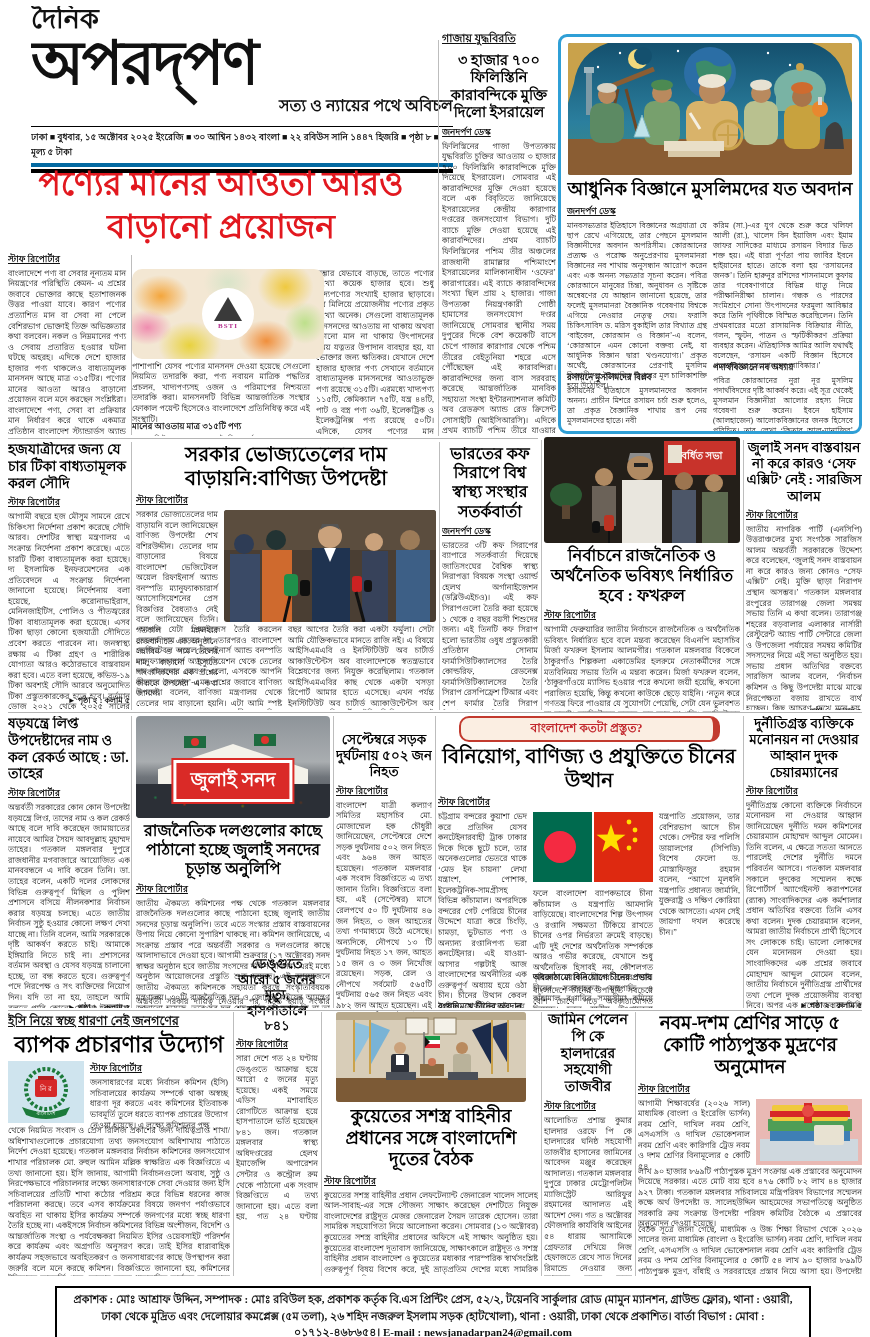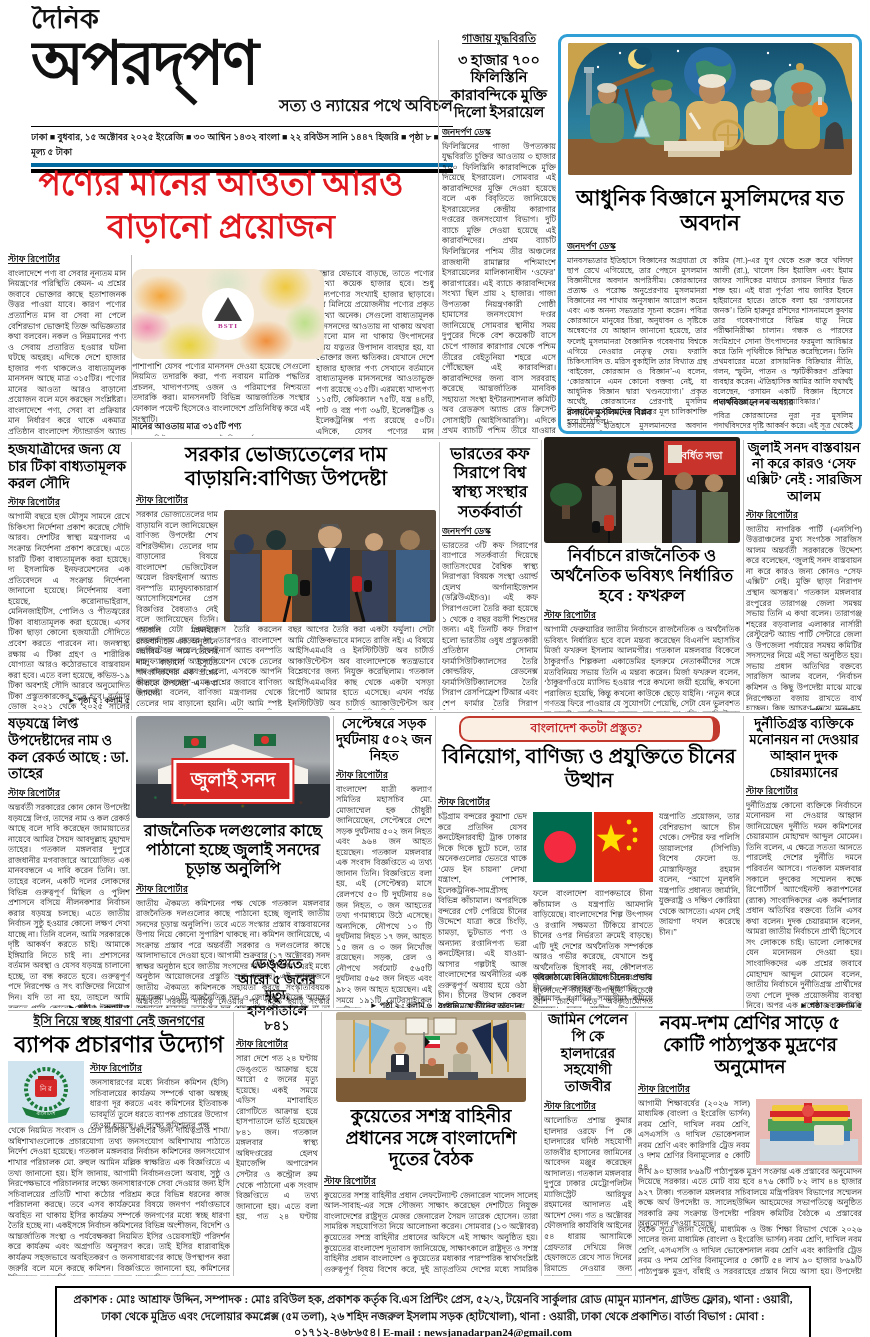--- a/index.html
+++ b/index.html
@@ -4,41 +4,41 @@
 <style>
   html,body{margin:0;padding:0;background:#e9e9e9;}
   #page{position:relative;width:870px;height:1337px;margin:0 auto;background:#fff;
         font-family:"Liberation Serif",serif;color:#111;overflow:hidden;}
   .art{position:absolute;overflow:hidden;}
   .h{font-weight:bold;line-height:1.2;text-align:center;color:#000;}
   .by{font-weight:bold;font-size:9px;text-decoration:underline;margin:3px 0 2px;}
   .bt{font-size:8px;line-height:1.32;text-align:justify;}
   .sub{font-weight:bold;font-size:8.5px;margin:2px 0 1px;}
   .jump{display:block;text-align:right;font-weight:bold;font-size:8px;margin-top:2px;}
-  .kick{font-weight:bold;text-decoration:underline;text-align:center;}
+  .kick{font-weight:bold;text-decoration:underline;text-align:left;}
   .cols{display:flex;gap:6px;}
   .vr{position:absolute;width:1px;background:#bdbdbd;}
   .hrule{position:absolute;height:1px;background:#b5b5b5;}
   
   #masthead{left:31px;top:6px;width:422px;}
   #mh-daily{font-size:27px;font-weight:bold;line-height:1;}
   #mh-title{font-size:61px;font-weight:800;line-height:.95;letter-spacing:-2px;margin-top:2px;}
   #mh-tag{text-align:right;font-size:16px;font-weight:bold;margin-top:0px;}
   #dateline{margin-top:6px;border-top:1.5px solid #000;border-bottom:4px solid #0369a1;
             padding:3px 0;font-size:9px;font-weight:bold;}
   #mh-bar{height:4px;background:#000;margin-top:2px;}
   
   #brief{left:442px;top:30px;width:114px;height:406px;}
   #brief .kick{font-size:11px;}
   #brief .h{font-size:14.5px;margin-top:3px;}
   
   #science{left:558px;top:34px;width:304px;height:400px;border:3px solid #2f9fd6;border-radius:9px;
            padding:6px;box-sizing:border-box;background:#fff;}
   #sci-img{width:100%;height:132px;border-radius:4px;display:block;}
-  #science .h{font-size:21px;margin-top:11px;}
+  #science .h{font-size:18px;margin-top:4px;}
   #science .bt{font-size:7.6px;}
   
   #lead{left:8px;top:163px;width:426px;height:273px;}
   #lead .h{font-size:33px;line-height:1.3;color:#e2181f;}
   #bsti-img{width:192px;height:90px;border-radius:10px;position:relative;overflow:hidden;
     background:
       radial-gradient(40px 30px at 15% 30%,#f4a63c,transparent 70%),
       radial-gradient(40px 35px at 80% 20%,#efc93f,transparent 70%),
       radial-gradient(45px 35px at 30% 85%,#e8d23e,transparent 70%),
       radial-gradient(40px 30px at 70% 80%,#f08f3c,transparent 70%),
@@ -310,21 +310,21 @@
       <div id="july-flag2"></div>
       <div id="july-crowd"></div>
       <div id="july-banner">জুলাই সনদ</div>
     </div>
     <div class="h" style="font-size:16px;margin-top:3px;">রাজনৈতিক দলগুলোর কাছে পাঠানো হচ্ছে জুলাই সনদের চূড়ান্ত অনুলিপি</div>
     <div class="by">স্টাফ রিপোর্টার</div>
     <div class="bt" style="height:98px;">জাতীয় ঐকমত্য কমিশনের পক্ষ থেকে গতকাল মঙ্গলবার রাজনৈতিক দলগুলোর কাছে পাঠানো হচ্ছে জুলাই জাতীয় সনদের চূড়ান্ত অনুলিপি। তবে এতে সংস্কার প্রস্তাব বাস্তবায়নের উপায় নিয়ে কোনো সুপারিশ থাকছে না। কমিশন জানিয়েছে, এ সংক্রান্ত প্রস্তাব পরে অন্তর্বর্তী সরকার ও দলগুলোর কাছে আলাদাভাবে দেওয়া হবে। আগামী শুক্রবার (১৭ অক্টোবর) সনদ স্বাক্ষর অনুষ্ঠান হবে জাতীয় সংসদের দক্ষিণ প্লাজায়। এরই মধ্যে অনুষ্ঠান আয়োজনের প্রস্তুতি শুরু হয়েছে। এই আয়োজনে জাতীয় ঐকমত্য কমিশনকে সহায়তা করছে সংস্কৃতিবিষয়ক মন্ত্রণালয়। ৩০টি রাজনৈতিক দল ও জোটকে সইয়ের আমন্ত্রণ জানানো হয়েছে, তবে সব দল শেষ পর্যন্ত সই করবে কি না-তা এখনো নিশ্চিত নয়।</div>
     <div class="bt" style="height:26px;">অন্তর্বর্তী সরকার দায়িত্ব নেওয়ার পর গঠিত ছয়টি সংস্কার কমিশনের প্রস্তাব নিয়ে রাজনৈতিক দলগুলোর সঙ্গে আলোচনার ভিত্তিতে প্রস্তুত হয়েছে জুলাই জাতীয় সনদ। দুই দফা আলোচনায় ৮৪টি সংস্কার প্রস্তাবে ঐকমত্যে পৌঁছেছে জাতীয় ঐকমত্য কমিশন।</div>
   </div>
 
-  <div class="art" style="left:336px;top:716px;width:96px;height:292px;">
+  <div class="art" style="left:336px;top:732px;width:96px;height:292px;">
     <div class="h" style="font-size:13.5px;">সেপ্টেম্বরে সড়ক দুর্ঘটনায় ৫০২ জন নিহত</div>
     <div class="by">স্টাফ রিপোর্টার</div>
     <div class="bt" style="height:212px;">বাংলাদেশ যাত্রী কল্যাণ সমিতির মহাসচিব মো. মোজাম্মেল হক চৌধুরী জানিয়েছেন, সেপ্টেম্বরে দেশে সড়ক দুর্ঘটনায় ৫০২ জন নিহত এবং ৯৬৪ জন আহত হয়েছেন। গতকাল মঙ্গলবার এক সংবাদ বিজ্ঞপ্তিতে এ তথ্য জানান তিনি। বিজ্ঞপ্তিতে বলা হয়, এই (সেপ্টেম্বর) মাসে রেলপথে ৫০ টি দুর্ঘটনায় ৪৬ জন নিহত, ৩ জন আহতের তথ্য গণমাধ্যমে উঠে এসেছে। অন্যদিকে, নৌপথে ১৩ টি দুর্ঘটনায় নিহত ১৭ জন, আহত ১৫ জন ও ৩ জন নিখোঁজ রয়েছেন। সড়ক, রেল ও নৌপথে সর্বমোট ৫৬৫টি দুর্ঘটনায় ৫৬৫ জন নিহত এবং ৯৮২ জন আহত হয়েছেন। এই সময়ে ১৯১টি মোটরসাইকেল দুর্ঘটনায় ১৯৯ জন নিহত এবং ১৮৮ জন আহত হয়েছেন। যা মোট দুর্ঘটনার ৩৭ দশমিক ৮৯ শতাংশ, নিহতের ৩৯ দশমিক ৬৪ শতাংশ ও আহতের ১৯ দশমিক ৫০ শতাংশ। সেপ্টেম্বর মাসে সবচেয়ে বেশি সড়ক দুর্ঘটনা</div>
     <span class="jump">► পৃষ্ঠা ২ : কলাম ৬</span>
   </div>
 
   <div class="art" style="left:438px;top:716px;width:302px;height:292px;">
     <div id="china-kick">বাংলাদেশ কতটা প্রস্তুত?</div>
     <div class="h" style="font-size:20px;margin-top:2px;">বিনিয়োগ, বাণিজ্য ও প্রযুক্তিতে চীনের উত্থান</div>
     <div class="by">স্টাফ রিপোর্টার</div>

